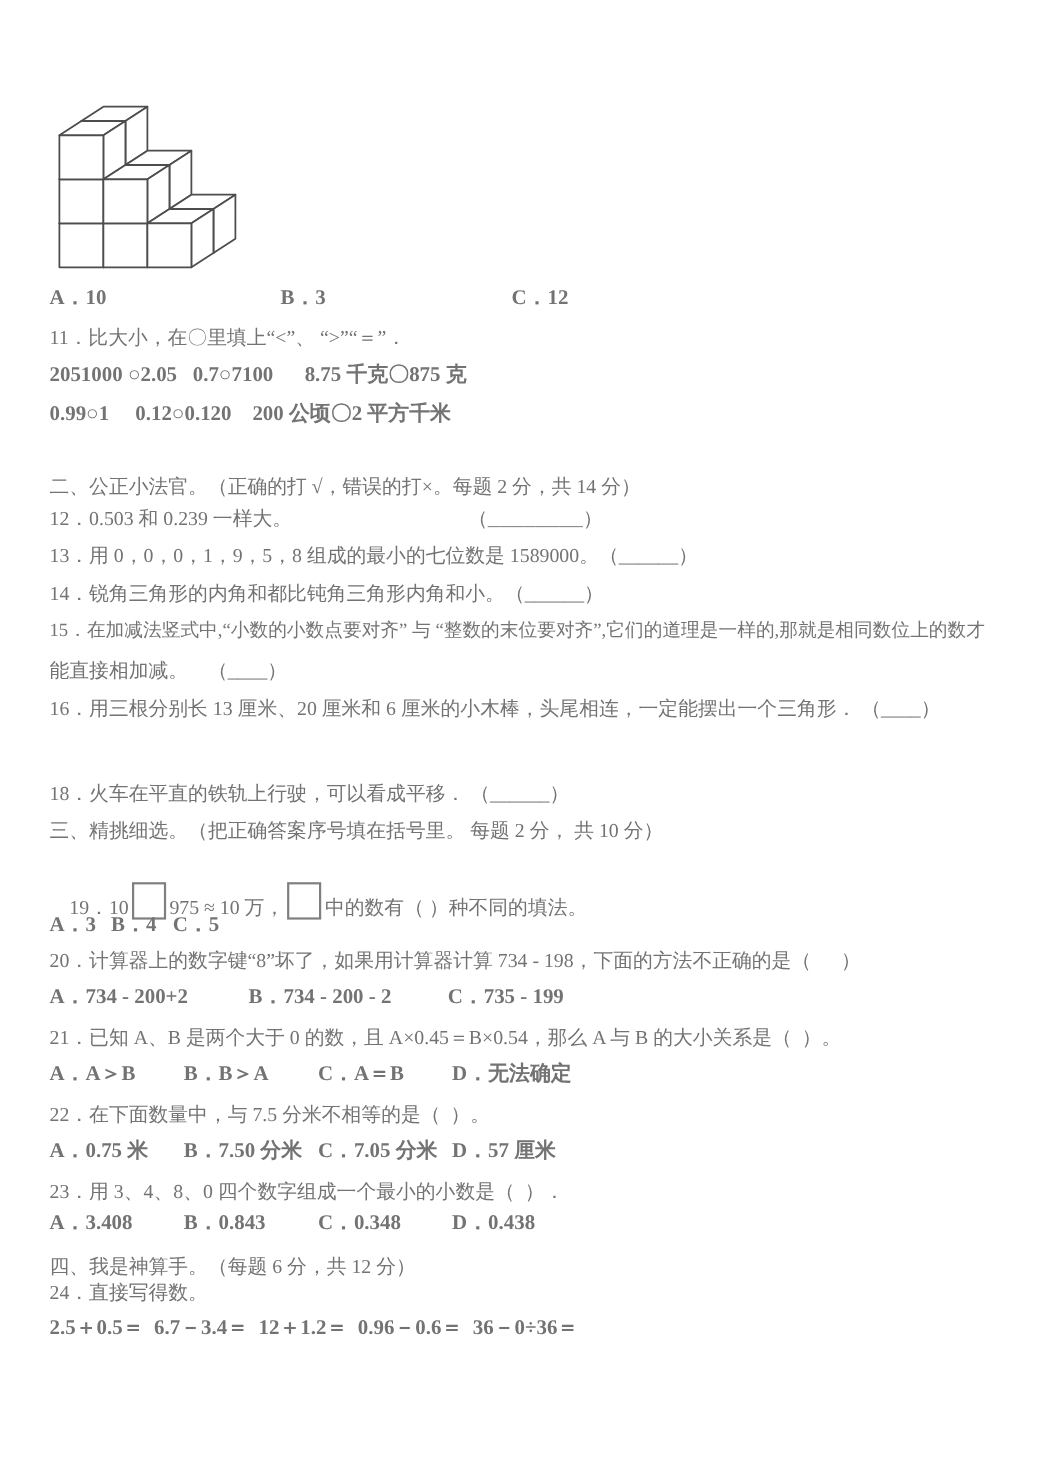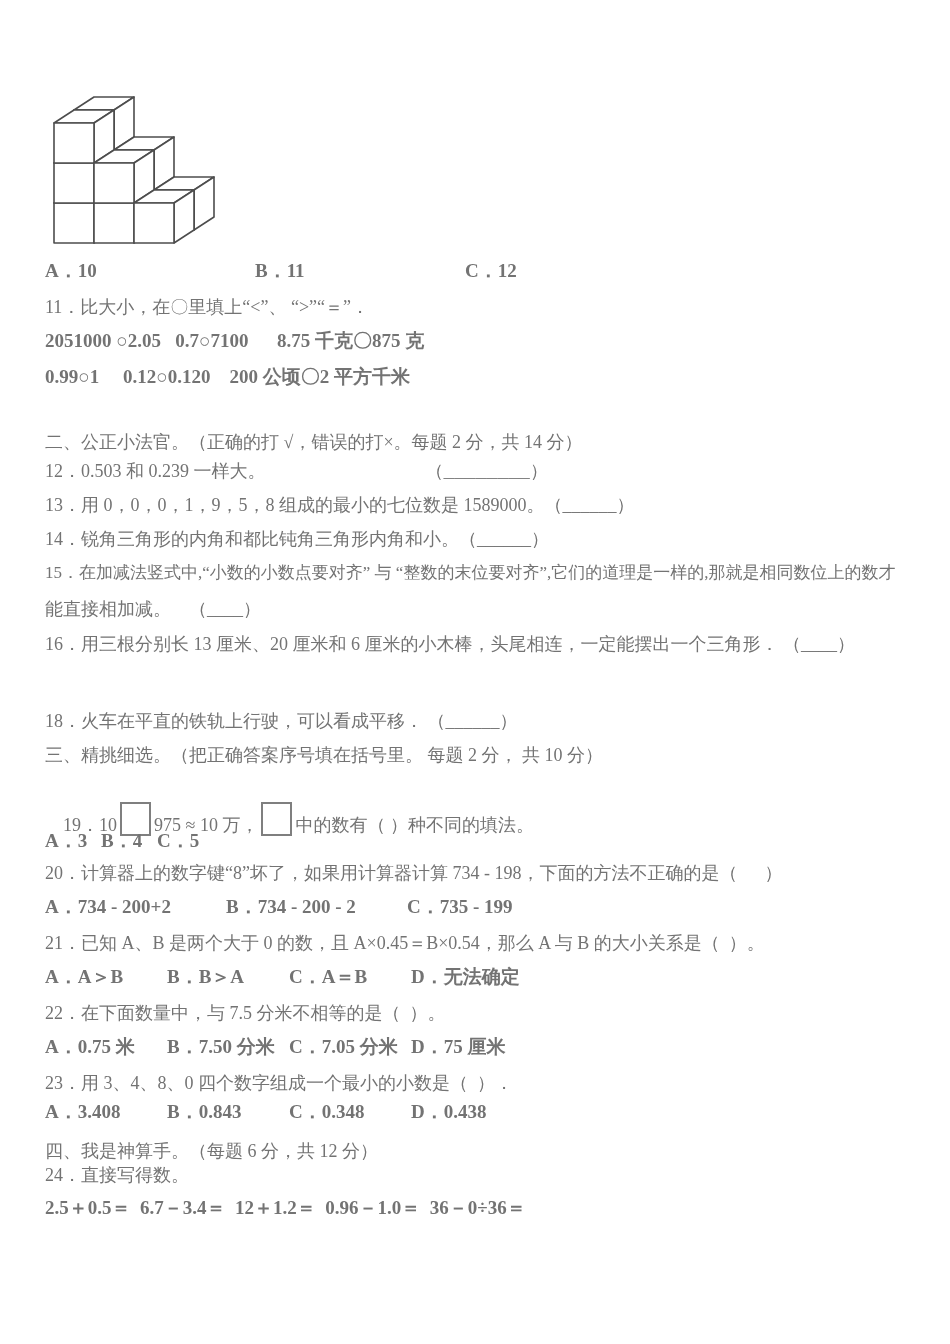--- a/index.html
+++ b/index.html
@@ -78,21 +78,21 @@
       <polygon points="46,113 86,113 86,153 46,153" class="face"></polygon>
       <polygon points="46,73 66,60 106,60 86,73" class="face"></polygon>
       <polygon points="86,73 106,60 106,100 86,113" class="face"></polygon>
       <polygon points="46,73 86,73 86,113 46,113" class="face"></polygon>
       <polygon points="86,113 106,100 146,100 126,113" class="face"></polygon>
       <polygon points="126,113 146,100 146,140 126,153" class="face"></polygon>
       <polygon points="86,113 126,113 126,153 86,153" class="face"></polygon>
     </svg>
 
   <div class="line b optrow row3" style="top:259px">
-    <span>A．10</span><span>B．11</span><span>C．12</span>
+    <span>A．10</span><span>B．3</span><span>C．12</span>
   </div>
 
   <div class="line" style="top:295px"><span>11．比大小，在〇里填上“&lt;”、 “&gt;”“＝”．</span></div>
   <div class="line b" style="top:329px"><span>2051000 ○2.05   0.7○7100      8.75 千克〇875 克</span></div>
   <div class="line b" style="top:365px"><span>0.99○1     0.12○0.120    200 公顷〇2 平方千米</span></div>
 
   <div class="line" style="top:430px"><span>二、公正小法官。（正确的打 √，错误的打×。每题 2 分，共 14 分）</span></div>
 
   <div class="line" style="top:459px"><span>12．0.503 和 0.239 一样大。</span><span class="blank-right">（________）</span></div>
   <div class="line" style="top:493px"><span>13．用 0，0，0，1，9，5，8 组成的最小的七位数是 1589000。（______）</span></div>
@@ -116,25 +116,25 @@
     <span>A．734 - 200+2</span><span>B．734 - 200 - 2</span><span>C．735 - 199</span>
   </div>
 
   <div class="line" style="top:931px"><span>21．已知 A、B 是两个大于 0 的数，且 A×0.45＝B×0.54，那么 A 与 B 的大小关系是（  ）。</span></div>
   <div class="line b optrow row4" style="top:965px">
     <span>A．A＞B</span><span>B．B＞A</span><span>C．A＝B</span><span>D．无法确定</span>
   </div>
 
   <div class="line" style="top:1001px"><span>22．在下面数量中，与 7.5 分米不相等的是（  ）。</span></div>
   <div class="line b optrow row4" style="top:1035px">
-    <span>A．0.75 米</span><span>B．7.50 分米</span><span>C．7.05 分米</span><span>D．75 厘米</span>
+    <span>A．0.75 米</span><span>B．7.50 分米</span><span>C．7.05 分米</span><span>D．57 厘米</span>
   </div>
 
   <div class="line" style="top:1071px"><span>23．用 3、4、8、0 四个数字组成一个最小的小数是（  ）．</span></div>
   <div class="line b optrow row4" style="top:1100px">
     <span>A．3.408</span><span>B．0.843</span><span>C．0.348</span><span>D．0.438</span>
   </div>
 
   <div class="line" style="top:1139px"><span>四、我是神算手。（每题 6 分，共 12 分）</span></div>
   <div class="line" style="top:1163px"><span>24．直接写得数。</span></div>
-  <div class="line b" style="top:1196px"><span>2.5＋0.5＝  6.7－3.4＝  12＋1.2＝  0.96－1.0＝  36－0÷36＝</span></div>
+  <div class="line b" style="top:1196px"><span>2.5＋0.5＝  6.7－3.4＝  12＋1.2＝  0.96－0.6＝  36－0÷36＝</span></div>
 
 </div>
 
 </body></html>

